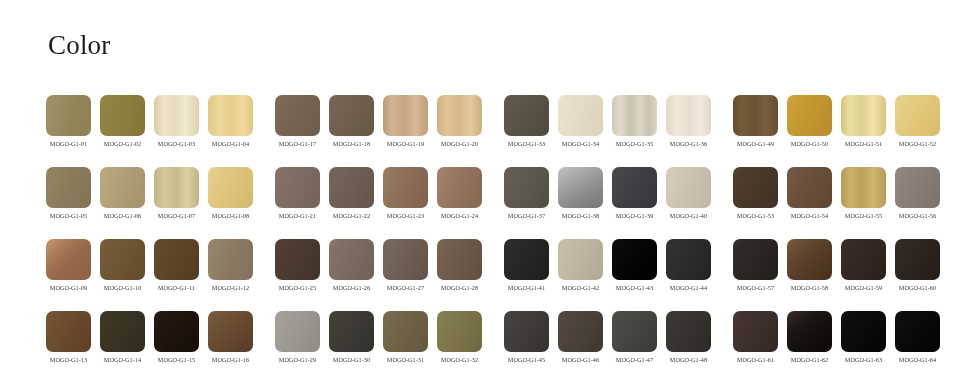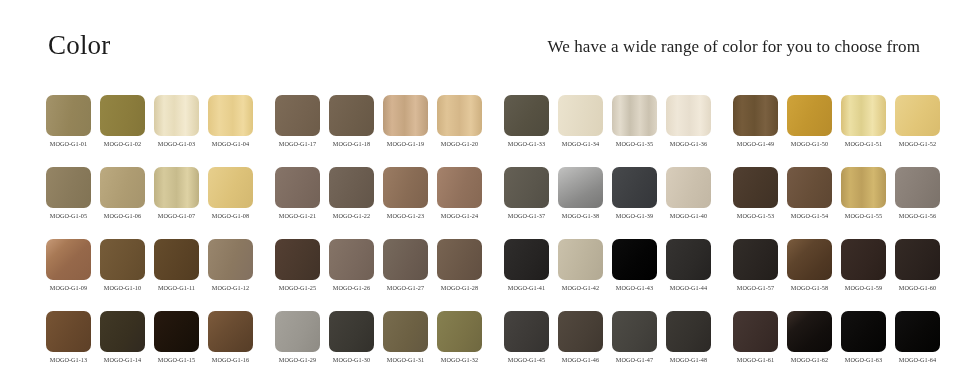--- a/index.html
+++ b/index.html
@@ -93,21 +93,20 @@
     font-family: "Liberation Serif", "DejaVu Serif", serif;
   }
 </style>
 </head>
 <body>
 
 <div class="page">
 
   <div class="header">
     <div class="page-title">Color</div>
-    <div class="tagline">We have a wide range of color for you to choose from</div>
   </div>
 
   <div class="grid" id="swatch-grid">
       <div class="grid-row">
         <div class="group">
           <div class="swatch-cell">
             <div class="swatch" style="background: linear-gradient(100deg, rgb(163, 147, 106) 0%, rgb(148, 132, 88) 55%, rgb(141, 127, 85) 100%);"></div>
             <div class="swatch-label">MOGO-G1-01</div>
           </div>
           <div class="swatch-cell">

